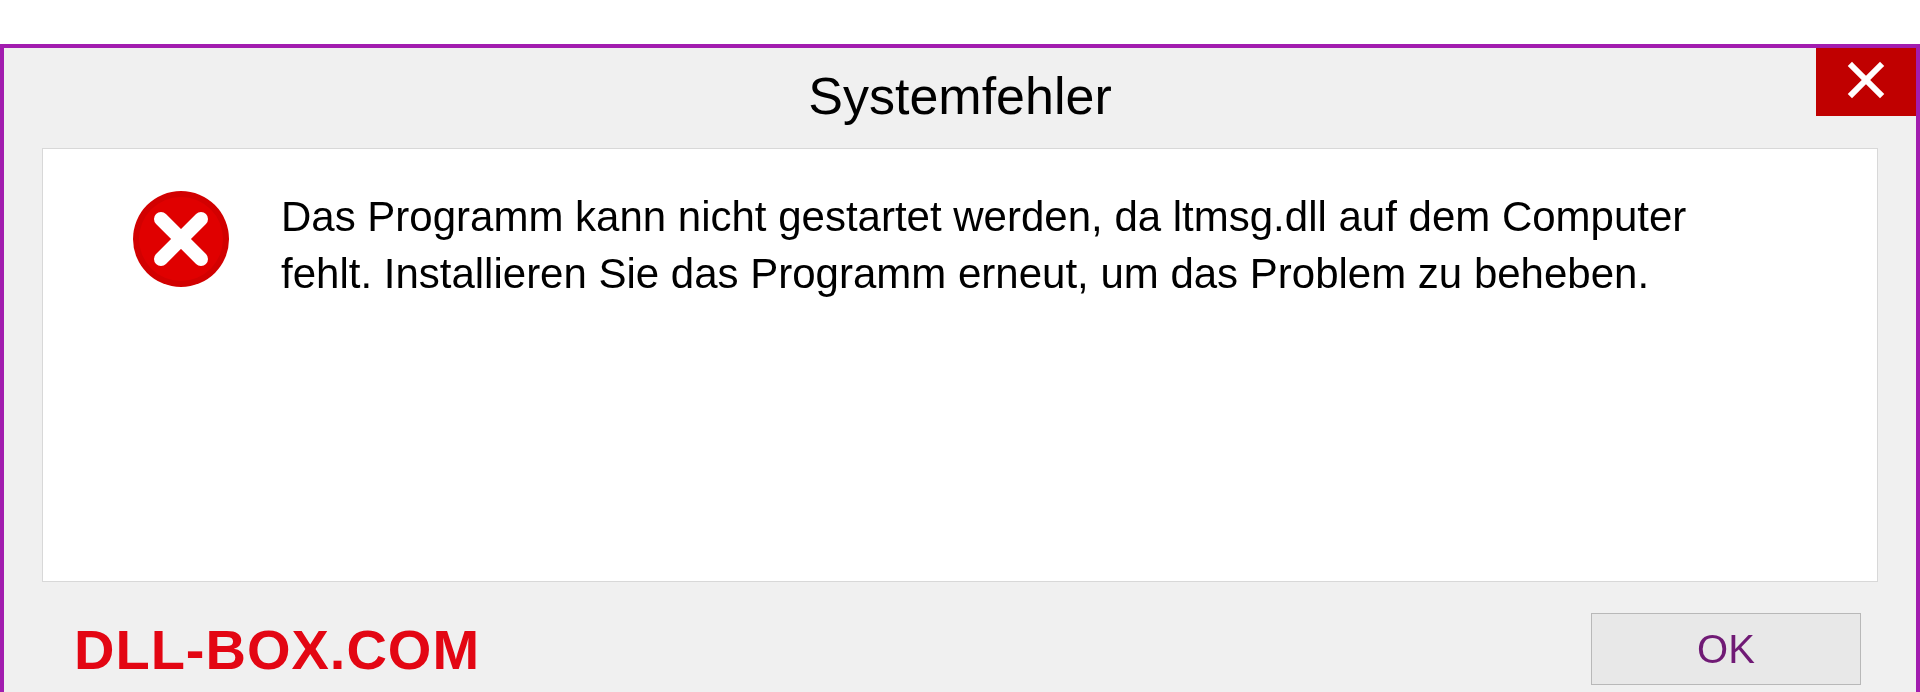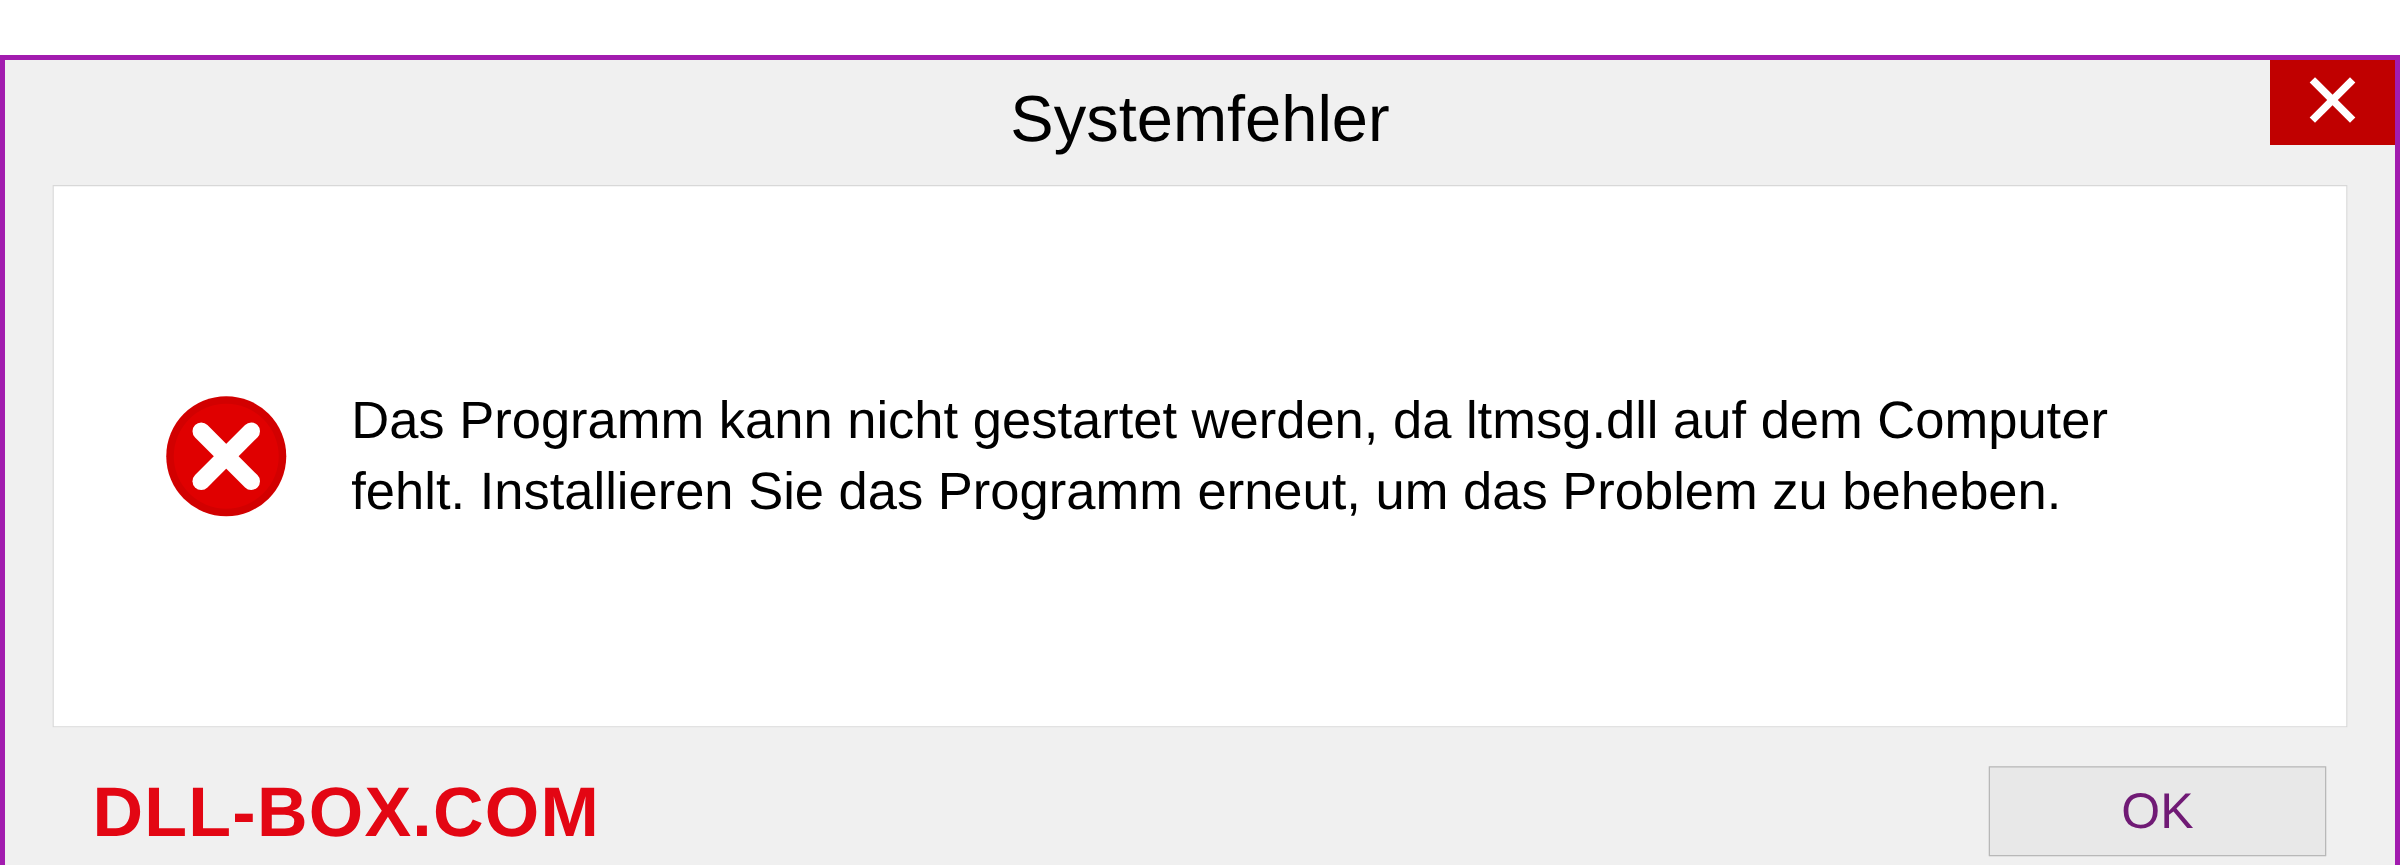--- a/index.html
+++ b/index.html
@@ -52,21 +52,20 @@
     .close-button svg {
       width: 40px;
       height: 40px;
     }
     .content-area {
       margin: 10px 38px 0 38px;
       background: #ffffff;
       border: 1px solid #d8d8d8;
       flex: 1;
       display: flex;
-      align-items: center;
       padding: 40px 88px;
       gap: 50px;
     }
     .error-icon {
       width: 100px;
       height: 100px;
       flex-shrink: 0;
     }
     .error-icon svg {
       width: 100%;

